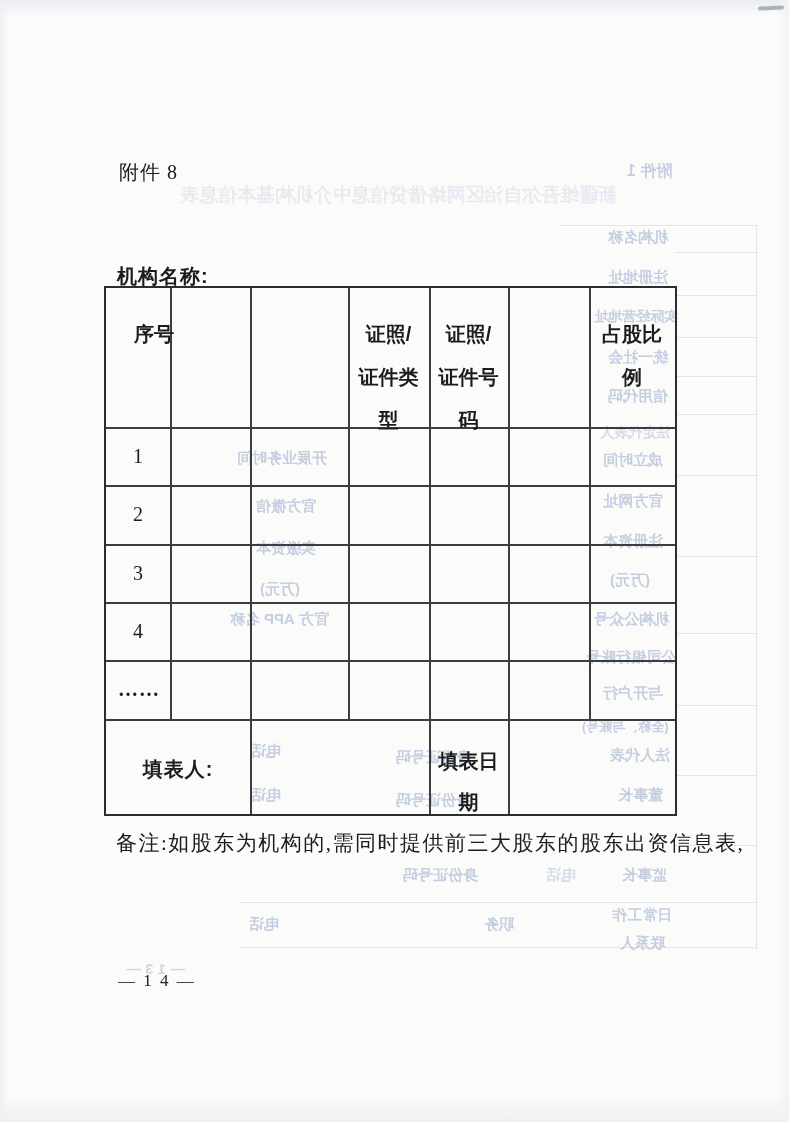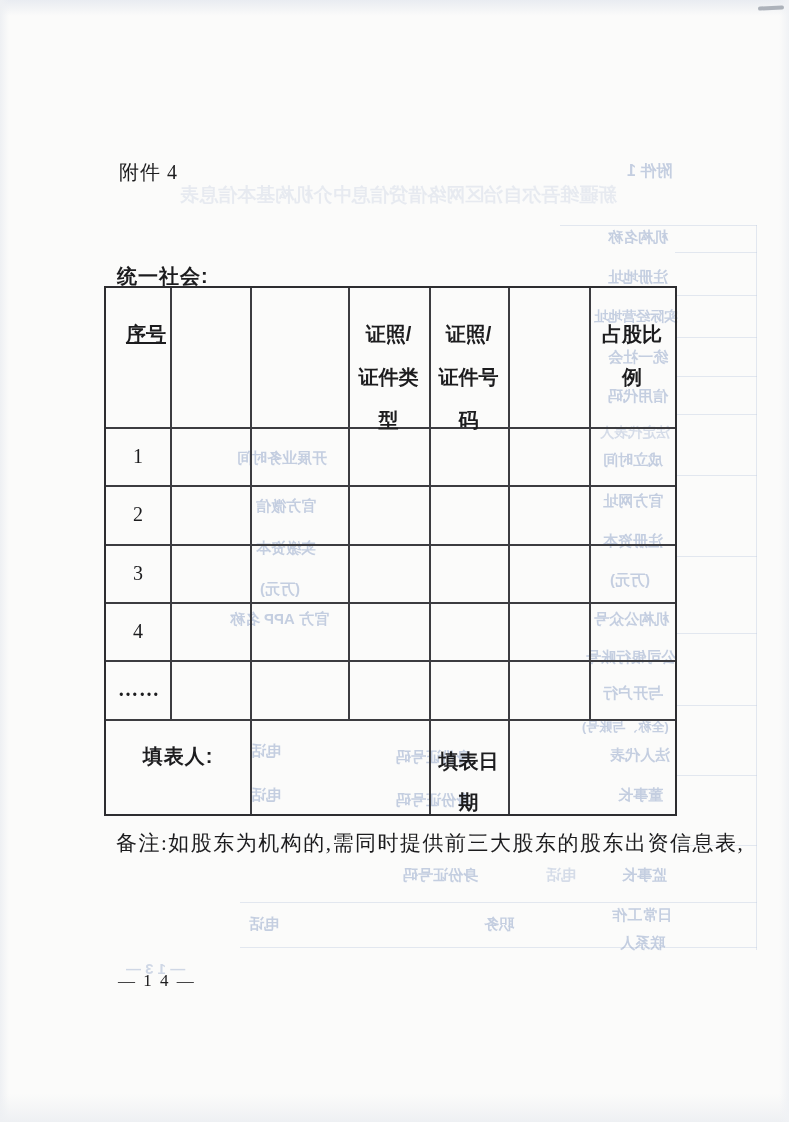--- a/index.html
+++ b/index.html
@@ -37,21 +37,21 @@
   .hl{height:1.5px;left:0;width:569px;}
   .hcell{position:absolute;top:0;height:139px;box-sizing:border-box;padding-top:25px;
     text-align:center;white-space:pre-line;line-height:43px;
     font-family:"Liberation Sans",sans-serif;font-weight:700;font-size:20px;}
   .ncell{position:absolute;left:0;width:64px;display:flex;align-items:center;
     justify-content:center;font-size:20px;}
   .dotcell{justify-content:flex-start;padding-left:12px;box-sizing:border-box;
     font-weight:700;letter-spacing:1px;}
   .fcell{position:absolute;box-sizing:border-box;
     font-family:"Liberation Sans",sans-serif;font-weight:700;font-size:20px;}
-  .filler{left:0;width:144px;top:431px;height:83px;text-align:center;padding-top:24px;letter-spacing:1px;}
+  .filler{left:0;width:144px;top:431px;height:83px;text-align:center;padding-top:37px;letter-spacing:1px;}
   .fdate{left:323px;width:79px;top:431px;height:95px;text-align:center;
     padding-top:22px;line-height:41px;white-space:pre-line;}
 
   .note{position:absolute;left:116px;font-size:21px;letter-spacing:1.5px;}
   .note1{top:829px;}
   .note2{top:872px;}
   .pagenum{position:absolute;left:118px;top:971px;font-size:17px;letter-spacing:2px;}
 </style>
 </head>
 <body>
@@ -113,41 +113,41 @@
       <div class="ghost" style="left: 622px; top: 866px; font-size: 15px;">监事长</div>
       <div class="ghost" style="left: 546px; top: 866px; font-size: 15px; opacity: 0.35;">电话</div>
       <div class="ghost" style="left: 403px; top: 866px; font-size: 15px;">身份证号码</div>
       <div class="ghost" style="left: 612px; top: 906px; font-size: 15px;">日常工作</div>
       <div class="ghost" style="left: 620px; top: 934px; font-size: 15px;">联系人</div>
       <div class="ghost" style="left: 484px; top: 915px; font-size: 15px;">职务</div>
       <div class="ghost" style="left: 249px; top: 915px; font-size: 15px;">电话</div>
       <div class="ghost" style="left: 126px; top: 960px; font-size: 15px; opacity: 0.4;">— 1 3 —</div>
     </div>
 
-  <div class="attachment">附件 4</div>
+  <div class="attachment">附件 8</div>
 
 
-  <div class="org-label">统一社会:</div>
+  <div class="org-label">机构名称:</div>
 
   <div class="tbl">
 
     <div class="hl" style="top:139px;"></div>
     <div class="hl" style="top:197px;"></div>
     <div class="hl" style="top:256px;"></div>
     <div class="hl" style="top:314px;"></div>
     <div class="hl" style="top:372px;"></div>
     <div class="hl" style="top:431px;"></div>
     <div class="vl" style="left:64px;top:0;height:431px;"></div>
     <div class="vl" style="left:144px;top:0;height:526px;"></div>
     <div class="vl" style="left:242px;top:0;height:431px;"></div>
     <div class="vl" style="left:323px;top:0;height:526px;"></div>
     <div class="vl" style="left:402px;top:0;height:526px;"></div>
     <div class="vl" style="left:483px;top:0;height:431px;"></div>
 
-    <div class="hcell" style="left:0;width:80px;text-decoration:underline;">序号</div>
+    <div class="hcell" style="left:8px;width:80px;">序号</div>
     <div class="hcell" style="left:242px;width:81px;">证照/
 证件类
 型</div>
     <div class="hcell" style="left:323px;width:79px;">证照/
 证件号
 码</div>
     <div class="hcell" style="left:483px;width:86px;">占股比
 例</div>
 
     <div class="ncell" style="top:139px;height:58px;">1</div>

